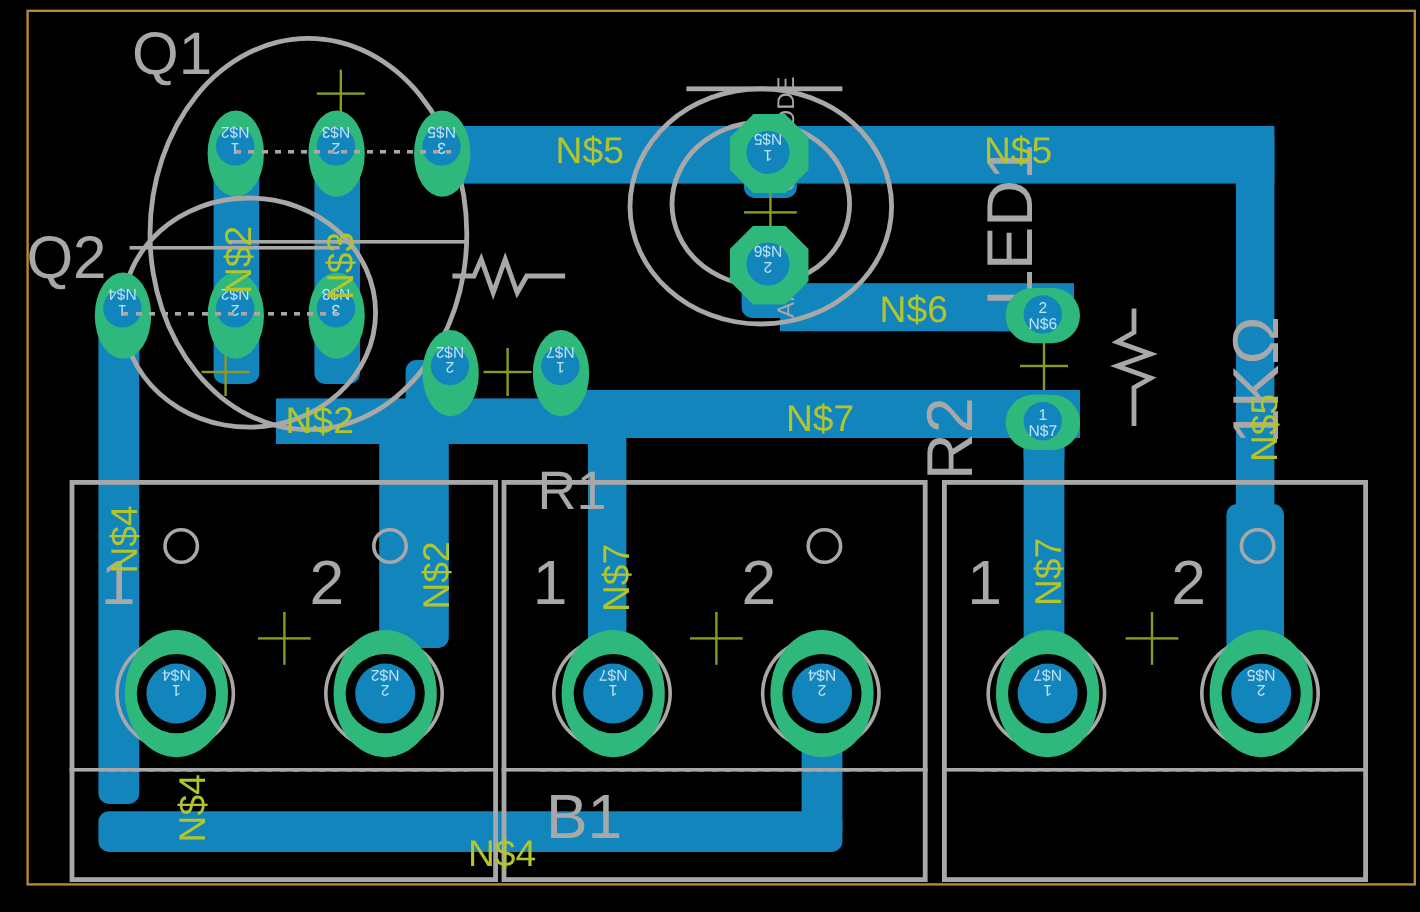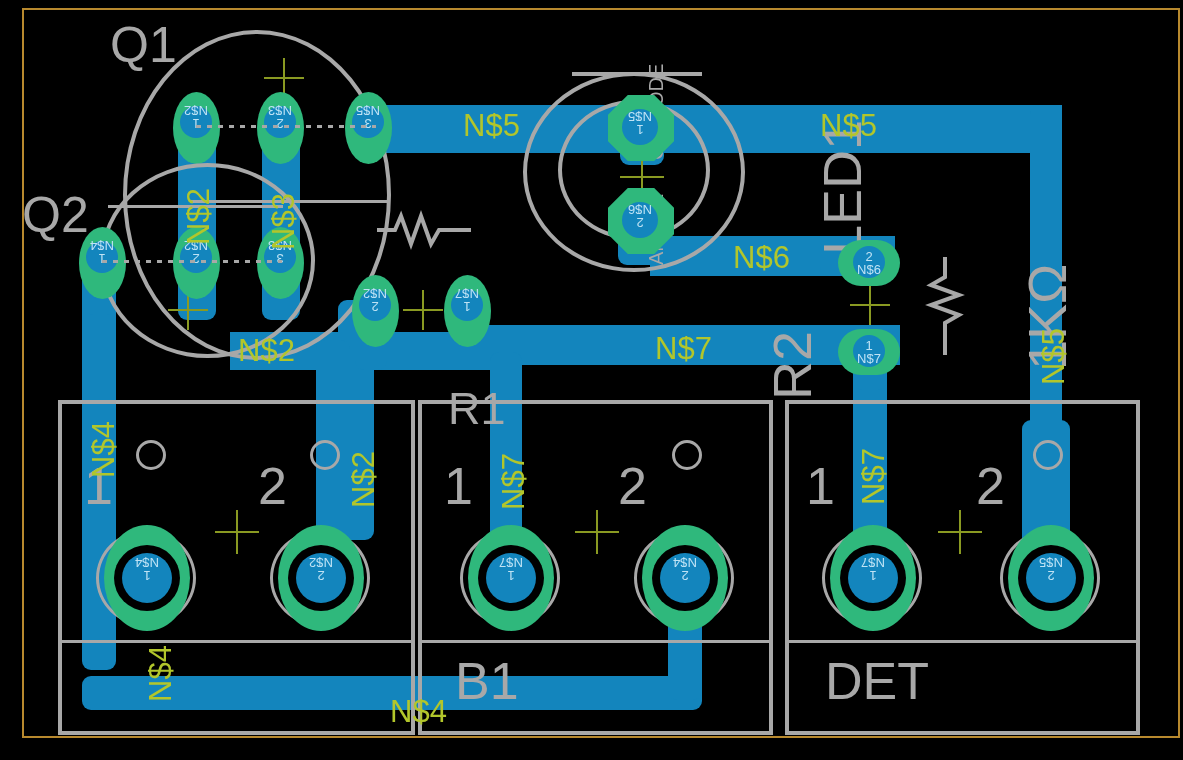--- a/index.html
+++ b/index.html
@@ -204,21 +204,20 @@
 
   <div class="ring" style="left:634px;top:530px;width:100px;height:96px;"></div>
   <div class="pad ov" style="left:642px;top:525px;width:86px;height:106px;"></div>
   <div class="drill k" style="left:652px;top:545px;width:66px;height:66px;"></div>
   <div class="drill" style="left:660px;top:553px;width:50px;height:50px;"></div>
   <div class="padlbl rot180" style="left:665px;top:556px;width:40px;">2<br>N$4</div>
   <div class="dots" style="left:450px;top:640px;width:300px;"></div>
 
   <div class="silkbox" style="left:785px;top:400px;width:355px;height:335px;"></div>
   <div class="hline" style="left:785px;top:640px;width:355px;"></div>
-  <div class="silktxt" style="left:825px;top:655px;font-size:52px;">DET</div>
   <div class="silktxt" style="left:806px;top:460px;font-size:52px;">1</div>
   <div class="silktxt" style="left:976px;top:460px;font-size:52px;">2</div>
   <div class="ring" style="left:1033px;top:440px;width:30px;height:30px;"></div>
   <div class="cross" style="left:938px;top:510px;width:44px;height:44px;"></div>
 
   <div class="ring" style="left:822px;top:530px;width:100px;height:96px;"></div>
   <div class="pad ov" style="left:830px;top:525px;width:86px;height:106px;"></div>
   <div class="drill k" style="left:840px;top:545px;width:66px;height:66px;"></div>
   <div class="drill" style="left:848px;top:553px;width:50px;height:50px;"></div>
   <div class="padlbl rot180" style="left:853px;top:556px;width:40px;">1<br>N$7</div>

